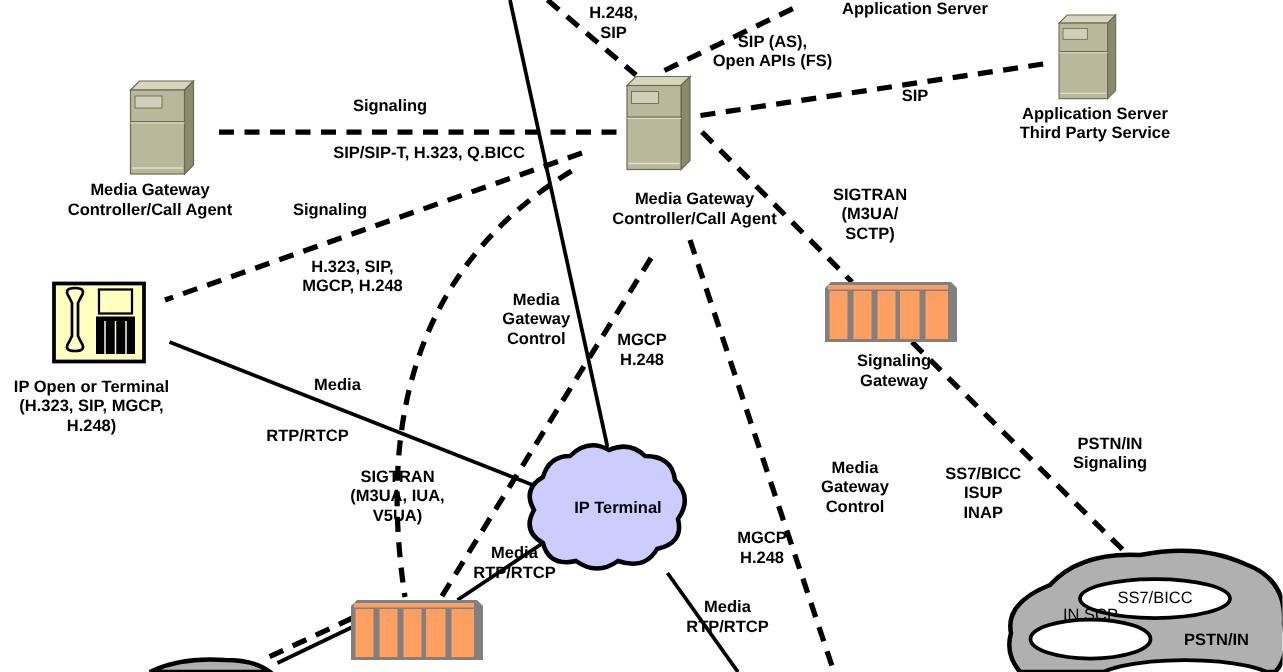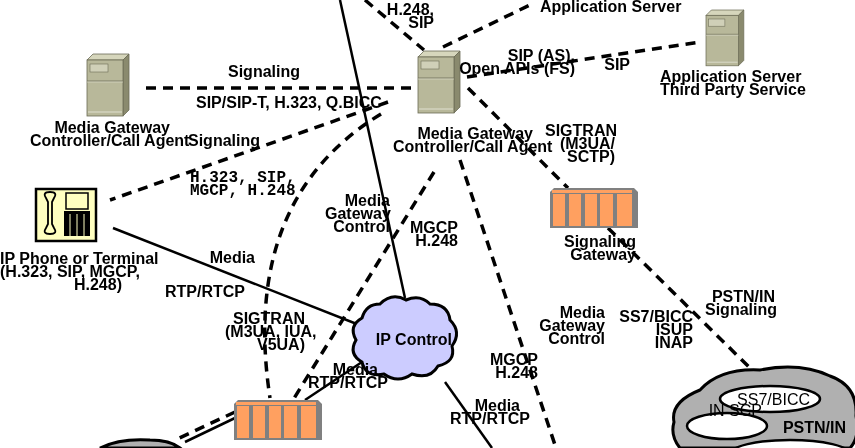--- a/index.html
+++ b/index.html
@@ -1,18 +1,18 @@
 <!DOCTYPE html>
 <html><head>
 <meta charset="utf-8">
 <style>
   html, body { margin:0; padding:0; background:#ffffff; }
   body { width:855px; height:448px; overflow:hidden; position:relative; font-family:"Liberation Sans", sans-serif; }
   #canvas { position:absolute; left:0; top:0; width:855px; height:448px; }
-  .lbl { position:absolute; font-family:"Liberation Sans", sans-serif; font-weight:bold; font-size:16px; color:#000; text-align:right; line-height:13px; white-space:pre; }
+  .lbl { position:absolute; font-family:"Liberation Sans", sans-serif; font-weight:bold; font-size:11px; color:#000; text-align:center; line-height:13px; white-space:pre; }
   .lbl-normal { font-weight:normal; }
 </style>
 </head>
 <body>
 
 <svg id="canvas" width="855" height="448" viewBox="0 0 855 448">
   <defs>
     <g id="server-shape">
       <polygon points="0,6 6,0 42,0 36,6" fill="#d6d6bc" stroke="#6b6b55" stroke-width="0.8"></polygon>
       <polygon points="36,6 42,0 42,56 36,62" fill="#8a8a6e" stroke="#6b6b55" stroke-width="0.8"></polygon>
@@ -85,39 +85,39 @@
   <path d="M 100 448 q 20 -10 50 -8 q 20 0 30 8 z" fill="#b0b0b0" stroke="#000" stroke-width="3"></path>
 </svg>
 
 <div class="lbl" style="left:30px; top:121px; width:140px;">Media Gateway
 Controller/Call Agent</div>
 <div class="lbl" style="left:393px; top:127px; width:140px;">Media Gateway
 Controller/Call Agent</div>
 <div class="lbl" style="left:540px; top:0px; width:140px;">Application Server</div>
 <div class="lbl" style="left:660px; top:70px; width:140px;">Application Server
 Third Party Service</div>
-<div class="lbl" style="left:0px; top:252px; width:122px;">IP Phone or Terminal
+<div class="lbl" style="left:0px; top:252px; width:122px;">IP Open or Terminal
 (H.323, SIP, MGCP,
 H.248)</div>
 <div class="lbl" style="left:556px; top:235px; width:80px;">Signaling
 Gateway</div>
-<div class="lbl" style="left:372px; top:333px; width:80px;">IP Control</div>
+<div class="lbl" style="left:372px; top:333px; width:80px;">IP Terminal</div>
 <div class="lbl" style="left:776px; top:421px; width:70px;">PSTN/IN</div>
 <div class="lbl lbl-normal" style="left:730px; top:393px; width:80px;">SS7/BICC</div>
 <div class="lbl lbl-normal" style="left:692px; top:404px; width:70px;">IN SCP</div>
 
 <div class="lbl" style="left:384px; top:3px; width:50px;">H.248,
 SIP</div>
-<div class="lbl" style="left:455px; top:22px; width:120px;margin-top:27px;">SIP (AS),
+<div class="lbl" style="left:455px; top:22px; width:120px;">SIP (AS),
 Open APIs (FS)</div>
 <div class="lbl" style="left:590px; top:58px; width:40px;">SIP</div>
 <div class="lbl" style="left:220px; top:65px; width:80px;">Signaling</div>
 <div class="lbl" style="left:196px; top:96px; width:180px;">SIP/SIP-T, H.323, Q.BICC</div>
 <div class="lbl" style="left:180px; top:134px; width:80px;">Signaling</div>
-<div class="lbl" style="left:190px; top:172px; width:90px;font-family:Liberation Mono, monospace;">H.323, SIP,
+<div class="lbl" style="left:190px; top:172px; width:90px;">H.323, SIP,
 MGCP, H.248</div>
 <div class="lbl" style="left:545px; top:124px; width:70px;">SIGTRAN
 (M3UA/
 SCTP)</div>
 <div class="lbl" style="left:325px; top:194px; width:65px;">Media
 Gateway
 Control</div>
 <div class="lbl" style="left:398px; top:221px; width:60px;">MGCP
 H.248</div>
 <div class="lbl" style="left:195px; top:251px; width:60px;">Media</div>

